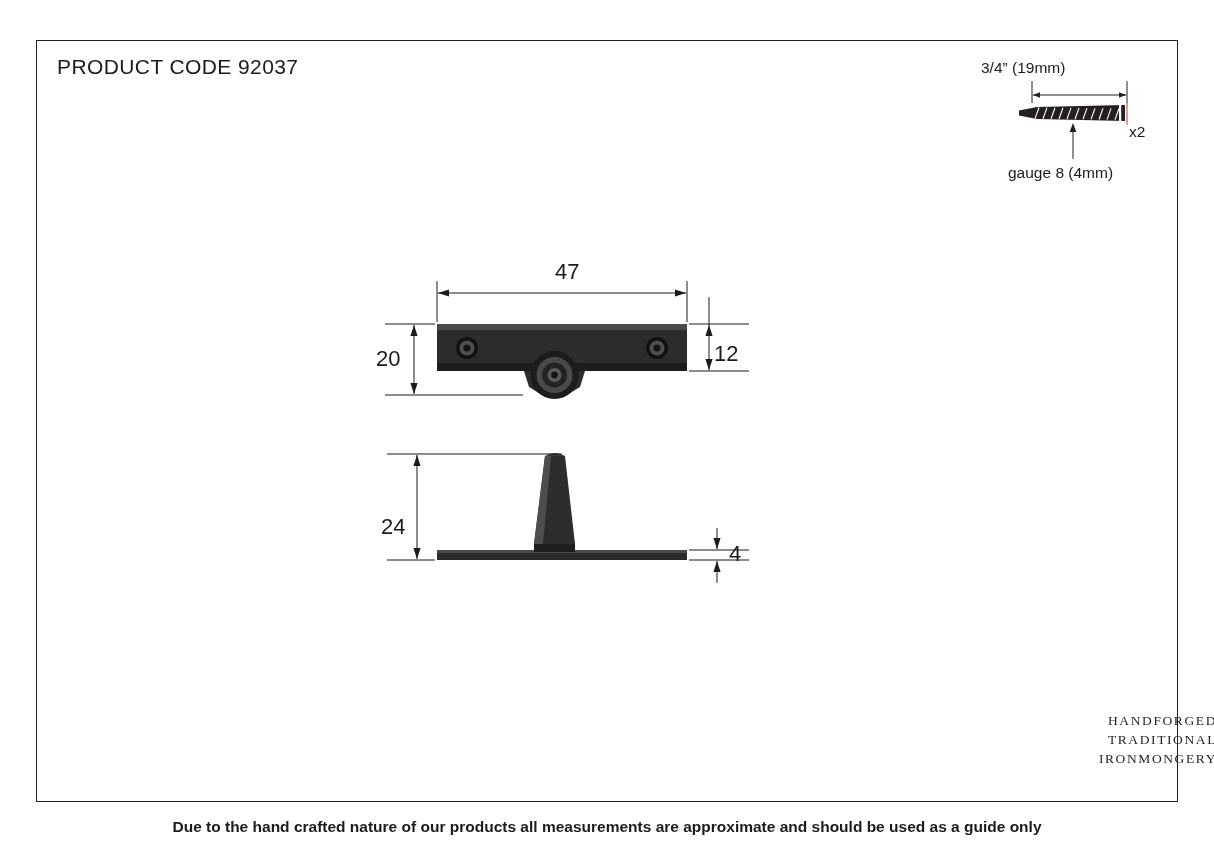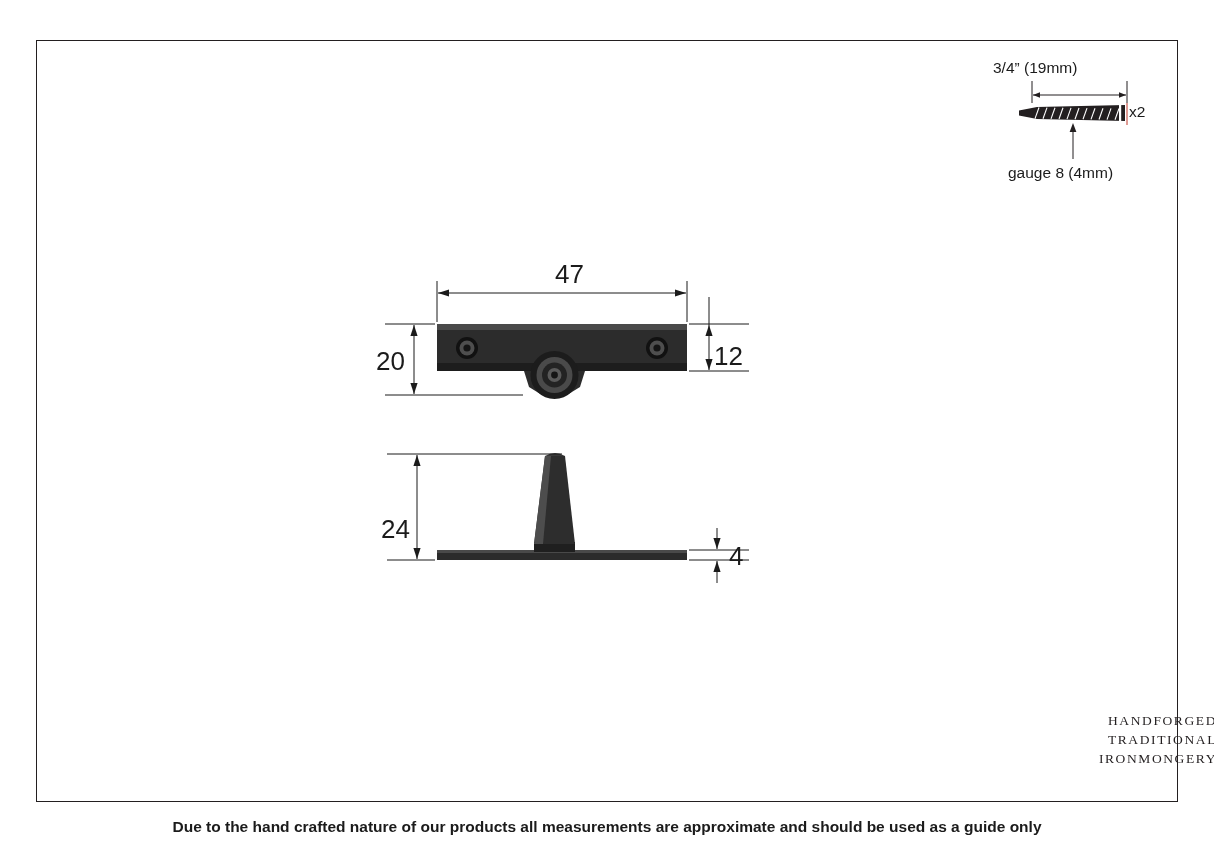--- a/index.html
+++ b/index.html
@@ -40,27 +40,27 @@
     left: 940px;
     top: 18px;
     width: 190px;
     height: 130px;
   }
   #screw-callout .lbl {
     position: absolute;
     font-size: 15.5px;
     white-space: nowrap;
   }
-  #screw-len-label { left: 16px; top: 0px; text-align: center; }
+  #screw-len-label { left: 4px; top: 0px; text-align: center; }
   #screw-gauge-label { left: 0px; top: 105px; margin-left: 31px; }
-  #screw-qty-label { left: 152px; top: 44px; font-size: 15.5px; }
+  #screw-qty-label { left: 152px; top: 64px; font-size: 15.5px; }
   
   .dim {
     position: absolute;
-    font-size: 26px;
+    font-size: 22px;
     color: #1b1b1b;
     white-space: nowrap;
   }
   #dim-47 { left: 518px; top: 218px; }
   #dim-20 { left: 339px; top: 305px; }
   #dim-12 { left: 677px; top: 300px; }
   #dim-24 { left: 344px; top: 452px; margin-top: 21px; }
   #dim-4  { left: 692px; top: 500px; }
   
   #brand {
@@ -97,20 +97,21 @@
   #drawing {
     position: absolute;
     left: 0; top: 0;
   }
 </style>
 </head>
 <body>
 
 <div id="sheet">
 
+  <div class="product-code">PRODUCT CODE 92037</div>
 
   <div id="screw-callout">
     <div class="lbl" id="screw-len-label">3/4” (19mm)</div>
     <div class="lbl" id="screw-gauge-label">gauge 8 (4mm)</div>
     <div class="lbl" id="screw-qty-label">x2</div>
     <svg width="190" height="130" viewBox="0 0 190 130">
       <g stroke="#231f20" fill="none" stroke-width="1">
 
         <line x1="55" y1="22" x2="55" y2="44"></line>
         <line x1="150" y1="22" x2="150" y2="44"></line>

